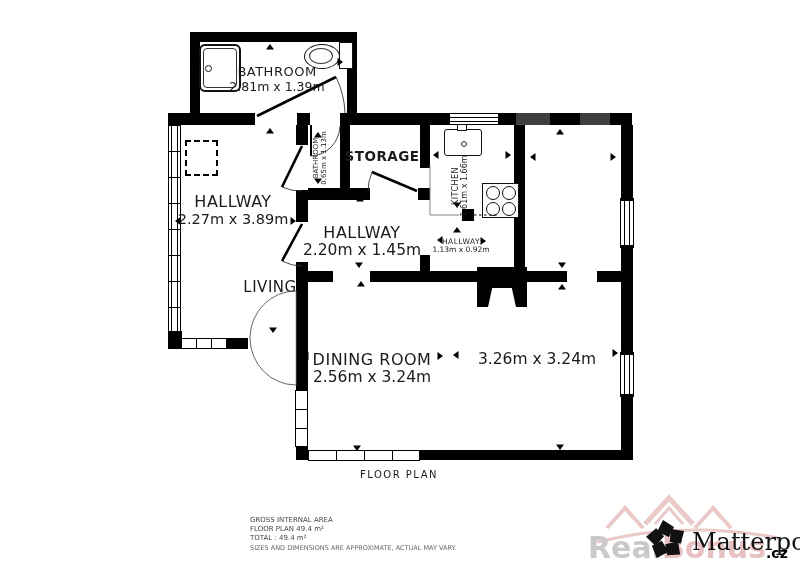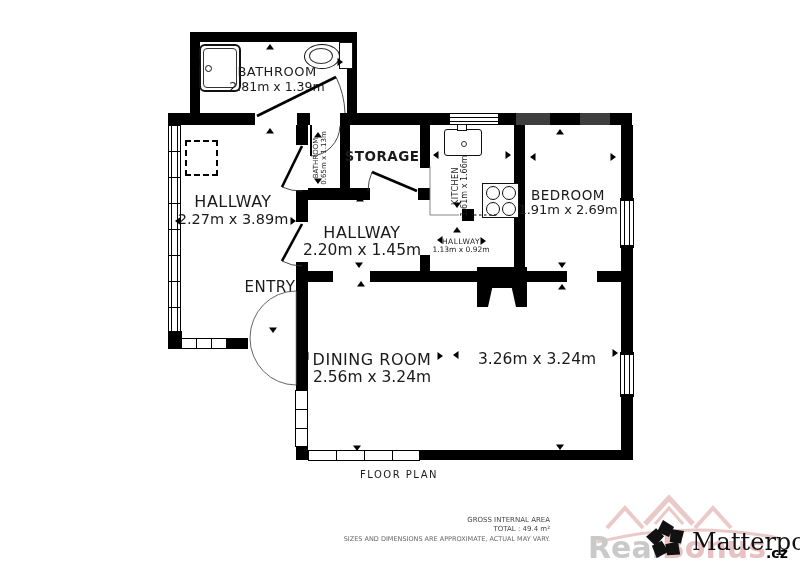--- a/index.html
+++ b/index.html
@@ -8,21 +8,21 @@
   .abs{position:absolute;box-sizing:border-box;}
   .wall{position:absolute;background:#000;box-sizing:border-box;}
   .wall.gray{background:#3e3e3e;}
   .win{position:absolute;background:#fff;border:1px solid #000;box-sizing:border-box;}
   .vlines{position:absolute;left:2px;right:2px;top:0;bottom:0;border-left:1px solid #000;border-right:1px solid #000;}
   .fix{position:absolute;background:#fff;border:2px solid #111;box-sizing:border-box;}
   .room-label{position:absolute;text-align:center;line-height:1.12;white-space:nowrap;}
   .rname{letter-spacing:0.5px;}
   .vert{transform:rotate(-90deg);transform-origin:center center;}
   #notes{position:absolute;left:0;top:0;z-index:5;pointer-events:none;}
-  .footer{position:absolute;text-align:right;color:#454545;}
+  .footer{position:absolute;text-align:left;color:#454545;}
   .wm{position:absolute;font-weight:bold;font-size:30px;white-space:nowrap;z-index:2;letter-spacing:0px;}
   .mp-text{position:absolute;font-family:"DejaVu Serif", serif;font-size:24px;color:#111;z-index:3;white-space:nowrap;}
   .dash{position:absolute;border:2px dashed #000;box-sizing:border-box;background:#fff;}
   .clip-trap{clip-path:polygon(15% 0,85% 0,100% 100%,0 100%);}
 </style>
 </head>
 <body>
 
 <div id="stage">
 
@@ -176,52 +176,49 @@
 
   <div class="room-label" style="left:342px;top:149px;width:80px;font-weight:bold;">
     <div class="rname" style="font-size:13.5px;">STORAGE</div>
   </div>
 
   <div class="room-label vert" style="left:410px;top:176px;width:104px;height:20px;">
     <div class="rname" style="font-size:8px;">KITCHEN</div>
     <div class="rdims" style="font-size:8px;">1.61m x 1.66m</div>
   </div>
 
-  <div class="room-label" style="left:508px;top:188px;width:120px;">
-    <div class="rname" style="font-size:13.5px;">BEDROOM</div>
-    <div class="rdims" style="font-size:13px;">1.91m x 2.69m</div>
-  </div>
 
   <div class="room-label" style="left:299px;top:224px;width:126px;">
     <div class="rname" style="font-size:16px;">HALLWAY</div>
     <div class="rdims" style="font-size:15.5px;">2.20m x 1.45m</div>
   </div>
 
   <div class="room-label" style="left:424px;top:238px;width:74px;">
     <div class="rname" style="font-size:7.5px;">HALLWAY</div>
     <div class="rdims" style="font-size:7.5px;">1.13m x 0.92m</div>
   </div>
 
   <div class="room-label" style="left:240px;top:279px;width:60px;">
-    <div class="rname" style="font-size:15px;">ENTRY</div>
+    <div class="rname" style="font-size:15px;">LIVING</div>
   </div>
 
   <div class="room-label" style="left:309px;top:351px;width:126px;">
     <div class="rname" style="font-size:16px;">DINING ROOM</div>
     <div class="rdims" style="font-size:15.5px;">2.56m x 3.24m</div>
   </div>
 
   <div class="room-label" style="left:474px;top:351px;width:126px;">
     <div class="rdims" style="font-size:15.5px;">3.26m x 3.24m</div>
   </div>
 
   <div class="room-label" style="left:339px;top:469px;width:120px;font-size:10px;letter-spacing:1.5px;">FLOOR PLAN</div>
 
   <div class="footer" style="left:250px;top:516px;width:300px;">
     <div style="font-size:7px;line-height:9px;">GROSS INTERNAL AREA</div>
+    <div style="font-size:7px;line-height:9px;">FLOOR PLAN 49.4 m²</div>
     <div style="font-size:7px;line-height:9px;">TOTAL :  49.4 m²</div>
     <div style="font-size:6.5px;line-height:10px;color:#666;">SIZES AND DIMENSIONS ARE APPROXIMATE, ACTUAL MAY VARY.</div>
   </div>
 
   <svg class="abs" style="left:595px;top:488px;z-index:2;" width="185" height="58" viewBox="0 0 185 58">
     <path d="M12,40 L30,20 L48,40" stroke="#ecc9c9" stroke-width="4" fill="none"></path>
     <path d="M50,36 L74,10 L98,36" stroke="#ecc9c9" stroke-width="5" fill="none"></path>
     <path d="M60,36 L74,20 L88,36" stroke="#ecc9c9" stroke-width="3" fill="none"></path>
     <path d="M100,40 L118,20 L136,40" stroke="#ecc9c9" stroke-width="4" fill="none"></path>
     <path d="M2,54 Q92,32 183,50" stroke="#ecc9c9" stroke-width="3" fill="none"></path>

